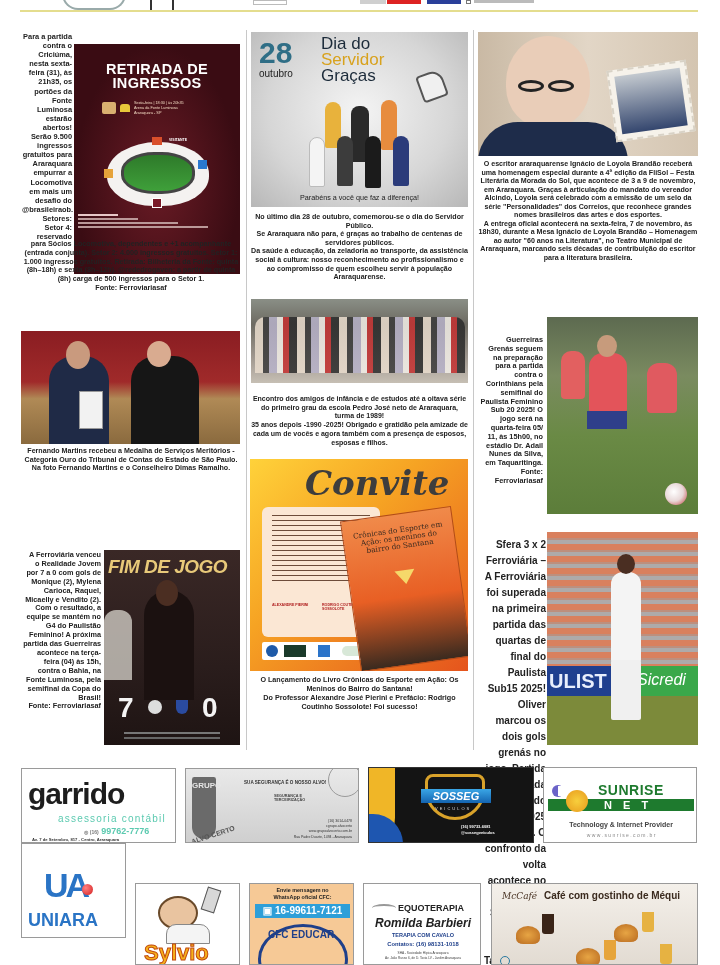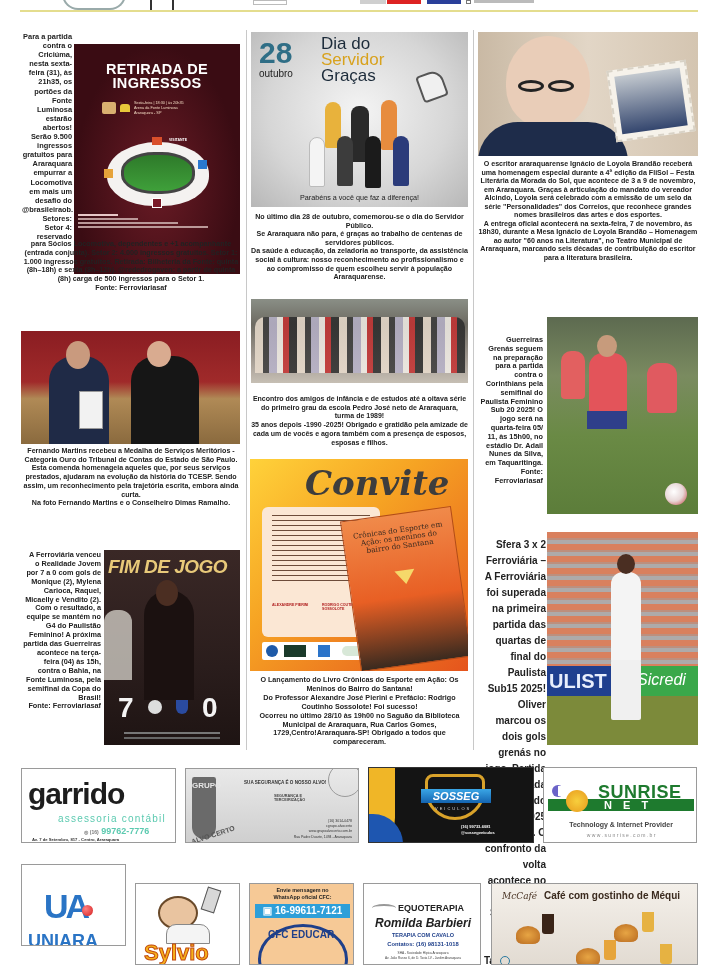--- a/index.html
+++ b/index.html
@@ -81,21 +81,20 @@
 <section>
   <div class="img-block" style="left:21px;top:331px;width:219px;height:113px;background:linear-gradient(#8a1d22 0%,#a02a2a 45%,#b08a56 60%,#8a6a3e 100%);">
     <div style="position:absolute;left:28px;top:25px;width:60px;height:90px;background:#1f2a46;border-radius:25px 25px 0 0;"></div>
     <div style="position:absolute;left:45px;top:10px;width:24px;height:28px;background:#c99a7e;border-radius:50%;"></div>
     <div style="position:absolute;left:58px;top:60px;width:24px;height:38px;background:#f2f2f2;border:1px solid #999;"></div>
     <div style="position:absolute;left:110px;top:25px;width:68px;height:90px;background:#161616;border-radius:25px 25px 0 0;"></div>
     <div style="position:absolute;left:126px;top:10px;width:24px;height:26px;background:#d9ab90;border-radius:50%;"></div>
   </div>
   <div class="col story-text" style="left:22px;top:447px;width:218px;font-size:7.1px;line-height:8.7px;">
     <div>Fernando Martins recebeu a Medalha de Serviços Meritórios - Categoria Ouro do Tribunal de Contas do Estado de São Paulo.</div>
-    <div>Esta comenda homenageia aqueles que, por seus serviços prestados, ajudaram na evolução da história do TCESP. Sendo assim, um reconhecimento pela trajetória escrita, embora ainda curta.</div>
     <div>Na foto Fernando Martins e o Conselheiro Dimas Ramalho.</div>
   </div>
 </section>
 
 <section>
   <div class="col side-text" style="left:23px;top:551px;width:78px;font-size:7.3px;line-height:8.9px;">
     <div>A Ferroviária venceu o Realidade Jovem por 7 a 0 com gols de Monique (2), Mylena Carioca, Raquel, Micaelly e Vendito (2). Com o resultado, a equipe se mantém no G4 do Paulistão Feminino! A próxima partida das Guerreiras acontece na terça-feira (04) às 15h, contra o Bahia, na Fonte Luminosa, pela semifinal da Copa do Brasil!</div>
     <div>Fonte: Ferroviariasaf</div>
   </div>
   <div class="img-block" style="left:104px;top:550px;width:136px;height:195px;background:linear-gradient(#3a2826 0%,#2a1d1c 60%,#1e1413 100%);">
@@ -164,21 +163,20 @@
       <div style="position:absolute;left:80px;top:4px;width:30px;height:10px;background:#d8e8d8;border-radius:5px;"></div>
     </div>
     <div style="position:absolute;left:100px;top:54px;width:112px;height:152px;background:linear-gradient(#f08a4a 0%,#e85f24 55%,#3a2a1f 100%);transform:rotate(-8deg);border:1px solid #b24b1b;">
       <div style="margin:12px 10px 0;font-family:'DejaVu Serif',serif;font-size:7.4px;line-height:8px;color:#3a2a20;text-align:center;">Crônicas do Esporte em Ação: os meninos do bairro do Santana</div>
       <div style="position:absolute;left:46px;top:56px;width:0;height:0;border-left:10px solid transparent;border-right:10px solid transparent;border-top:14px solid #f5d86a;"></div>
     </div>
   </div>
   <div class="col story-text" style="left:251px;top:676px;width:217px;font-size:7.2px;line-height:8.9px;">
     <div>O Lançamento do Livro Crônicas do Esporte em Ação: Os Meninos do Bairro do Santana!</div>
     <div>Do Professor Alexandre José Pierini e Prefácio: Rodrigo Coutinho Sossolote! Foi sucesso!</div>
-    <div>Ocorreu no último 28/10 às 19h00 no Saguão da Biblioteca Municipal de Araraquara, Rua Carlos Gomes, 1729,Centro!Araraquara-SP! Obrigado a todos que compareceram.</div>
   </div>
 </section>
 
 <section>
   <div class="img-block" style="left:478px;top:32px;width:220px;height:124px;background:linear-gradient(90deg,#c9b9a4 0%,#e2d6c6 50%,#d4c5b1 100%);">
     <div style="position:absolute;left:28px;top:4px;width:84px;height:92px;background:#e9cdb8;border-radius:50% 50% 45% 45%;"></div>
     <div style="position:absolute;left:40px;top:48px;width:26px;height:12px;border:3px solid #222;border-radius:50%;"></div>
     <div style="position:absolute;left:70px;top:48px;width:26px;height:12px;border:3px solid #222;border-radius:50%;"></div>
     <div style="position:absolute;left:0;top:90px;width:150px;height:40px;background:#1e2c4a;border-radius:40px 40px 0 0;"></div>
     <div style="position:absolute;left:133px;top:33px;width:80px;height:72px;background:#f6f2ea;border:2px dashed #d8d2c6;transform:rotate(-8deg);">
@@ -257,29 +255,29 @@
   <div style="position:absolute;left:66px;top:38px;font-size:4px;color:#ddd;letter-spacing:2px;">VEÍCULOS</div>
   <div style="position:absolute;left:92px;top:56px;font-size:4px;color:#fff;font-weight:bold;line-height:6px;">
     <div>(16) 99733-6081</div>
     <div>@sossegveiculos</div>
   </div>
 </div>
 
 <div class="ad" style="left:543px;top:767px;width:154px;height:76px;">
   <div style="position:absolute;left:8px;top:17px;width:12px;height:12px;border-radius:50%;background:#6b63c8;"></div>
   <div style="position:absolute;left:14px;top:18px;width:134px;height:10px;background:#fff;"></div>
-  <div style="position:absolute;left:54px;top:14px;font-size:18px;font-weight:bold;color:#1e7a2e;letter-spacing:0.5px;">SUNRISE</div>
+  <div style="position:absolute;left:54px;top:14px;font-size:14px;font-weight:bold;color:#1e7a2e;letter-spacing:0.5px;">SUNRISE</div>
   <div style="position:absolute;left:4px;top:31px;width:146px;height:12px;background:#1e7a2e;"></div>
   <div style="position:absolute;left:60px;top:31px;font-size:11px;font-weight:bold;color:#fff;letter-spacing:4px;">N E T</div>
   <div style="position:absolute;left:22px;top:22px;width:22px;height:22px;border-radius:50%;background:radial-gradient(#f7cf3d,#e89a1c);"></div>
   <div style="position:absolute;left:0;top:53px;width:154px;text-align:center;font-size:7px;font-weight:bold;color:#444;">Technology &amp; Internet Provider</div>
   <div style="position:absolute;left:0;top:64px;width:154px;text-align:center;font-size:5px;color:#888;">w w w . s u n r i s e . c o m . b r</div>
 </div>
 
-<div class="ad" style="left:21px;top:864px;width:105px;height:82px;">
+<div class="ad" style="left:21px;top:843px;width:105px;height:95px;">
   <div style="position:absolute;left:22px;top:22px;font-size:34px;font-weight:bold;color:#2a74c5;letter-spacing:-3px;">UA</div>
   <div style="position:absolute;left:60px;top:40px;width:11px;height:11px;border-radius:50%;background:radial-gradient(circle at 35% 35%,#ff8080,#d42020);"></div>
   <div style="position:absolute;left:6px;top:66px;font-size:18px;font-weight:bold;color:#2a74c5;">UNIARA</div>
 </div>
 
 <div class="ad" style="left:135px;top:883px;width:105px;height:82px;">
   <div style="position:absolute;left:22px;top:12px;width:40px;height:34px;background:#e9c4a0;border-radius:50%;border:2px solid #6a4a2a;"></div>
   <div style="position:absolute;left:68px;top:4px;width:14px;height:24px;background:#d8d8d8;border:1px solid #555;transform:rotate(18deg);"></div>
   <div style="position:absolute;left:30px;top:40px;width:44px;height:20px;background:#f4f4f4;border:1px solid #888;border-radius:10px 10px 0 0;"></div>
   <div style="position:absolute;left:8px;top:56px;font-size:22px;font-weight:bold;color:#f6b21a;-webkit-text-stroke:1px #c24a10;">Sylvio</div>

